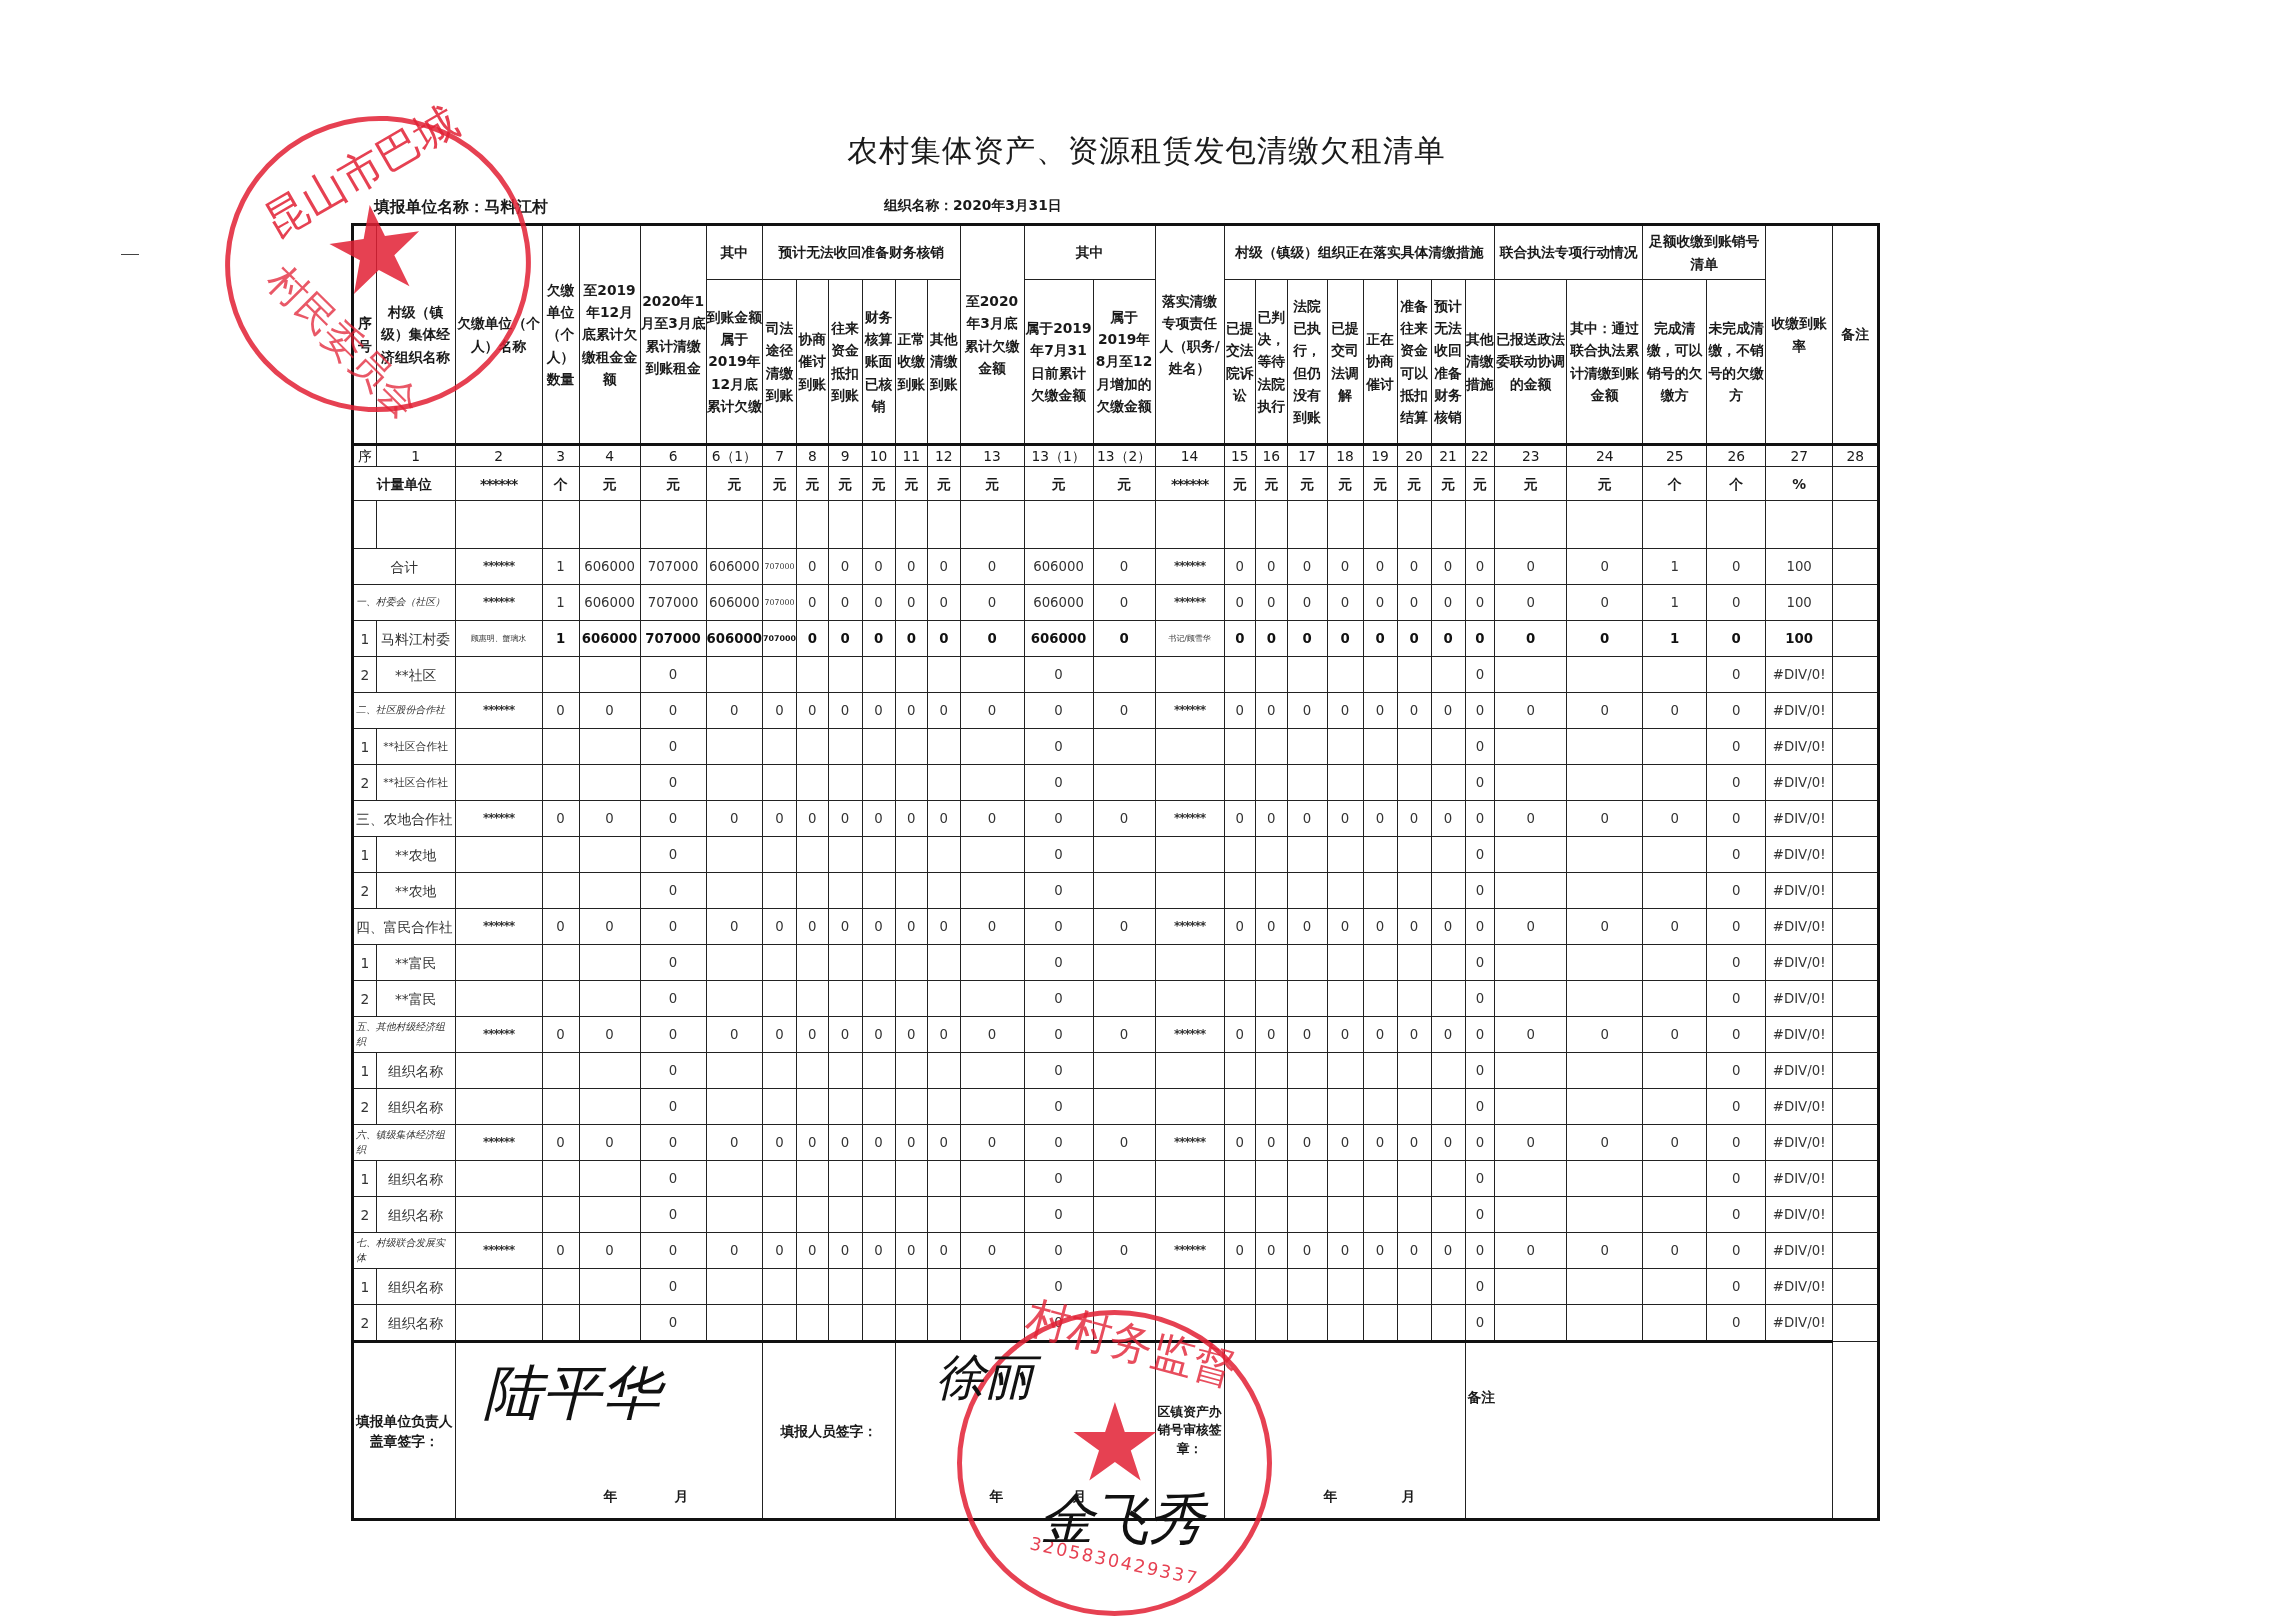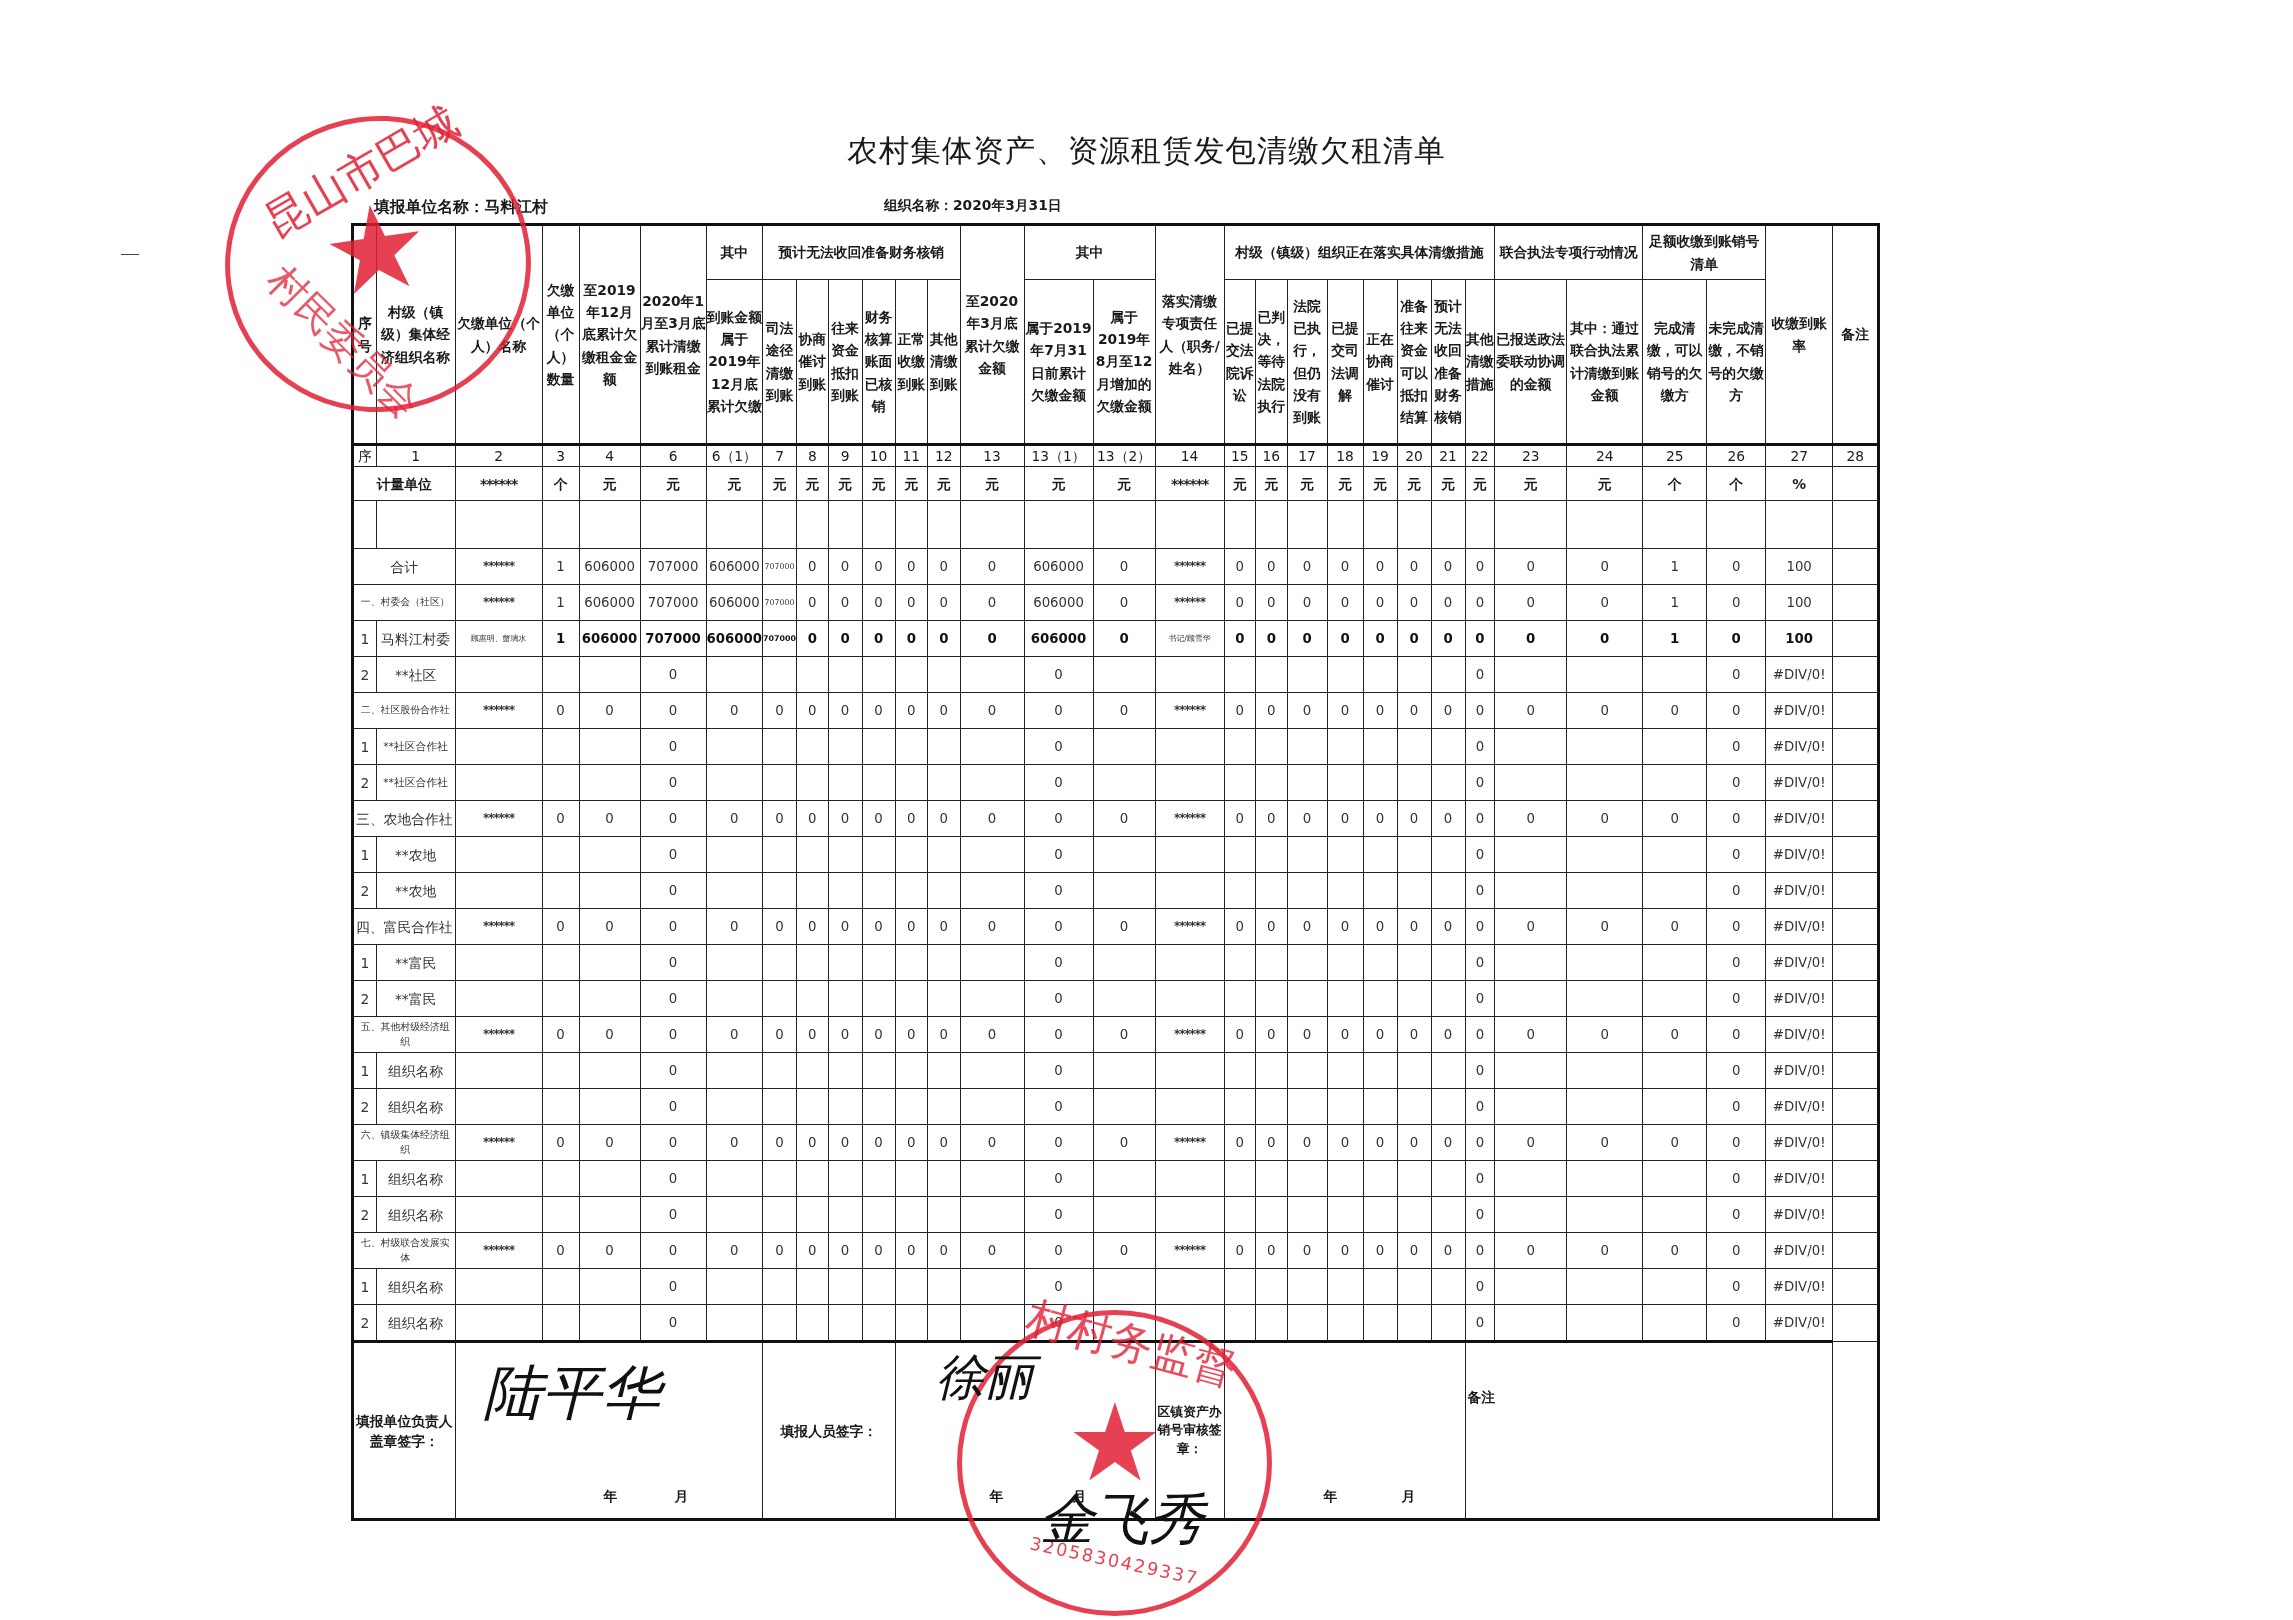--- a/index.html
+++ b/index.html
@@ -15,21 +15,21 @@
                table-layout:fixed; border:3px solid #111; }
   table.grid td { border:1.5px solid #222; text-align:center; vertical-align:middle;
                   font-size:13.3px; padding:0; overflow:hidden; line-height:1.45; }
   table.grid td.hd { font-size:13.8px; font-weight:bold; line-height:1.6; }
   table.grid tr.num td { font-size:13.8px; height:19.7px; }
   table.grid tr.unitrow td { font-size:13.8px; height:33px; font-weight:bold; }
   table.grid tr.blank td { height:47px; }
   table.grid tr.data td { height:35px; color:#333; }
   table.grid tr.data td.bold { font-weight:bold; color:#111; }
   table.grid td.tiny { font-size:7.9px; }
-  table.grid td.sec { font-size:9.9px; text-align:center; padding-left:2px; }
+  table.grid td.sec { font-size:9.9px; text-align:left; padding-left:2px;font-style:italic; }
   table.grid td.name { font-weight:normal; font-size:13.8px; color:#111; }
   table.grid td.dots { font-weight:bold; letter-spacing:-1px; font-size:11.8px; }
   table.grid tr.thick-top td { border-top:3px solid #111; }
   table.grid tr.sign td { height:131px; border-top:3px solid #111; font-size:13.8px; font-weight:bold; }
   .sig-ym { position:relative; width:100%; height:100%; }
 
   .stamp { position:absolute; border:5.9px solid rgba(226,32,52,0.85); border-radius:50%;
            pointer-events:none; }
   .stamp .star { position:absolute; color:rgba(226,32,52,0.85); text-align:center; }
   .stamp .ring-text { position:absolute; color:rgba(226,32,52,0.85); font-size:39px; }

